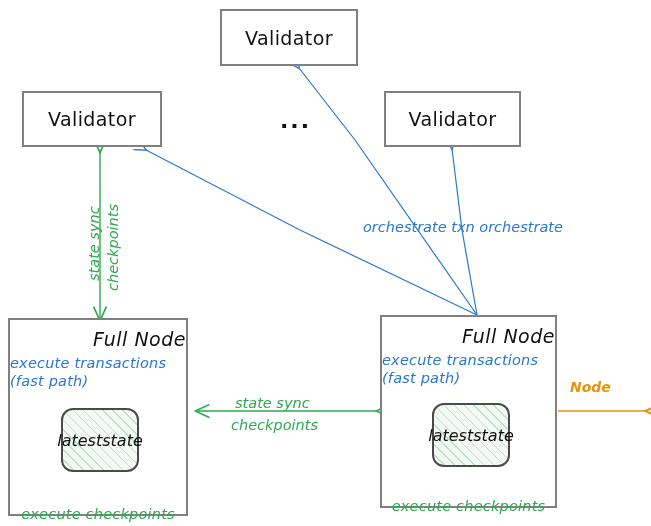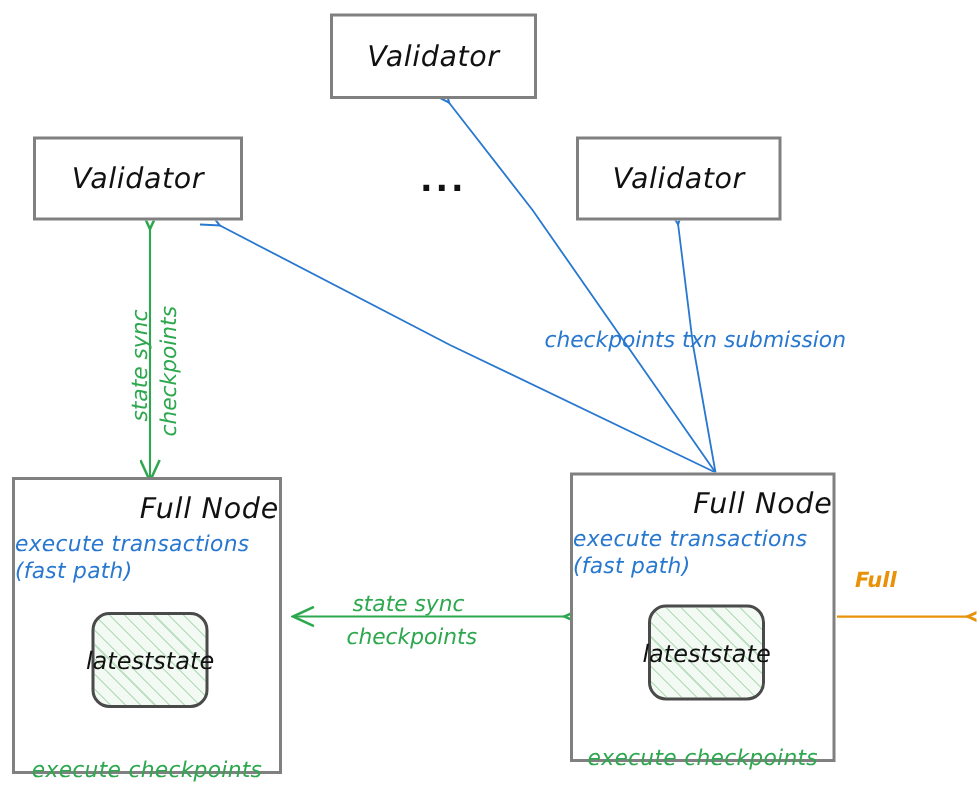--- a/index.html
+++ b/index.html
@@ -42,21 +42,20 @@
     border: 2px solid #808080;
     background: #ffffff;
     display: flex;
     align-items: center;
     justify-content: center;
     z-index: 2;
   }
   .validator-label {
     font-size: 19px;
     color: #111111;
-    font-style: italic;
     letter-spacing: 0.4px;
   }
   .fullnode-title {
     font-size: 19px;
     top: 8px;
   }
   .line-blue {
     position: absolute;
     left: 0;
     width: 100%;
@@ -207,21 +206,21 @@
   <div class="node-title fullnode-title">Full Node</div>
   <div class="line-blue" style="top:35px;">execute transactions</div>
   <div class="line-blue" style="top:53px;">(fast path)</div>
   <div class="state-box" style="left:50px; top:86px; width:78px; height:64px;">
     <span class="state-line">latest</span>
     <span class="state-line">state</span>
   </div>
   <div class="line-green" style="top:161px;">execute checkpoints</div>
 </div>
 
-<div class="float-label lbl-blue" style="left:363px; top:219px;">checkpoints txn submission</div>
+<div class="float-label lbl-blue" style="left:363px; top:219px;">orchestrate txn orchestrate</div>
 
 <div class="vert-label" style="left:86px; top:281px;">state sync</div>
 <div class="vert-label" style="left:105px; top:291px;">checkpoints</div>
 
 <div class="float-label lbl-green" style="left:235px; top:395px;">state sync</div>
 <div class="float-label lbl-green" style="left:231px; top:417px;">checkpoints</div>
 
-<div class="float-label lbl-orange" style="left:570px; top:379px;">Full</div>
+<div class="float-label lbl-orange" style="left:570px; top:379px;">Node</div>
 
 </body></html>

